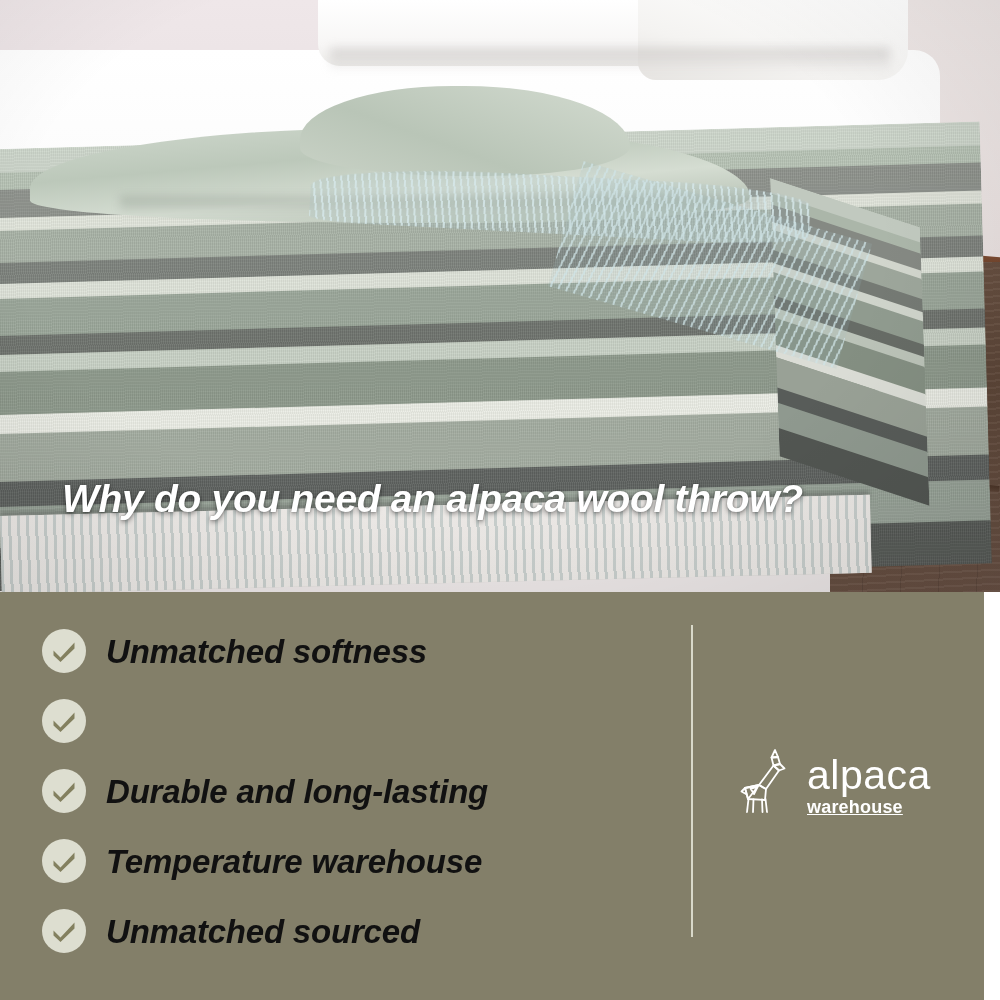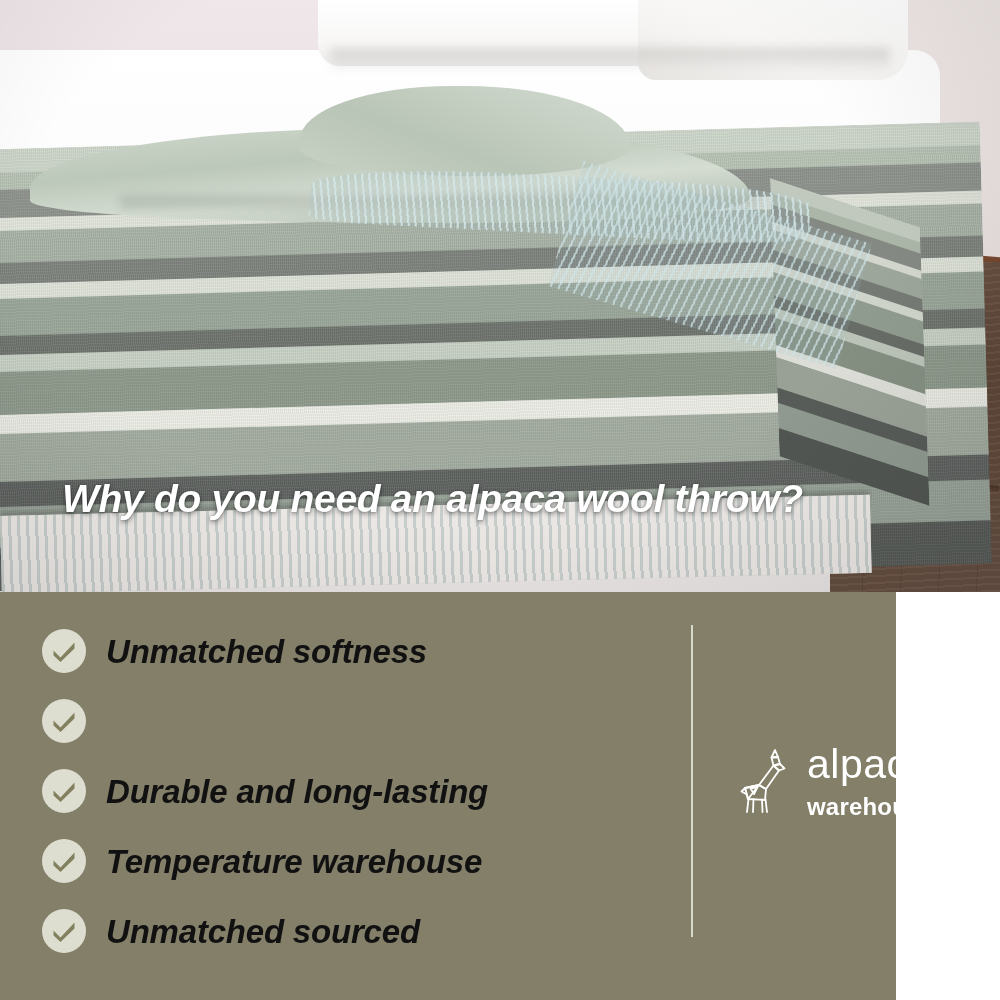--- a/index.html
+++ b/index.html
@@ -260,21 +260,21 @@
     white-space: nowrap;
     text-shadow: 0 2px 5px rgba(0,0,0,.45), 0 0 2px rgba(0,0,0,.3);
     z-index: 40;
   }
 
   
   .panel {
     position: absolute;
     left: 0;
     top: 592px;
-    width: 896px;
+    width: 984px;
     height: 408px;
     background: #837f69;
   }
 
   .bullets {
     position: absolute;
     left: 42px;
     top: 24px;
     width: 620px;
   }
@@ -318,43 +318,44 @@
     height: 312px;
     background: #ddded0;
     opacity: .95;
   }
 
   .logo {
     position: absolute;
     left: 737px;
     top: 152px;
     display: flex;
-    align-items: flex-start;
+    align-items: flex-end;
   }
   .logo-mark {
     width: 56px;
     height: 72px;
     margin-right: 14px;
     flex: 0 0 auto;
   }
   .logo-text { line-height: 1; }
   .logo-word-1 {
     font-size: 41px;
     font-weight: 300;
     color: #ffffff;
     letter-spacing: 0.5px;
     display: block;
   }
   .logo-word-2 {
-    font-size: 24px;
+    font-size: 18px;
     font-weight: bold;
     color: #ffffff;
     letter-spacing: 0.2px;
     display: block;
-    margin-top: 10px;
+    margin-top: 2px;
+    text-decoration: underline;
   }
 </style>
 </head>
 <body>
 
 <div id="canvas">
 
   <div class="photo">
 
     <div class="wall"></div>

